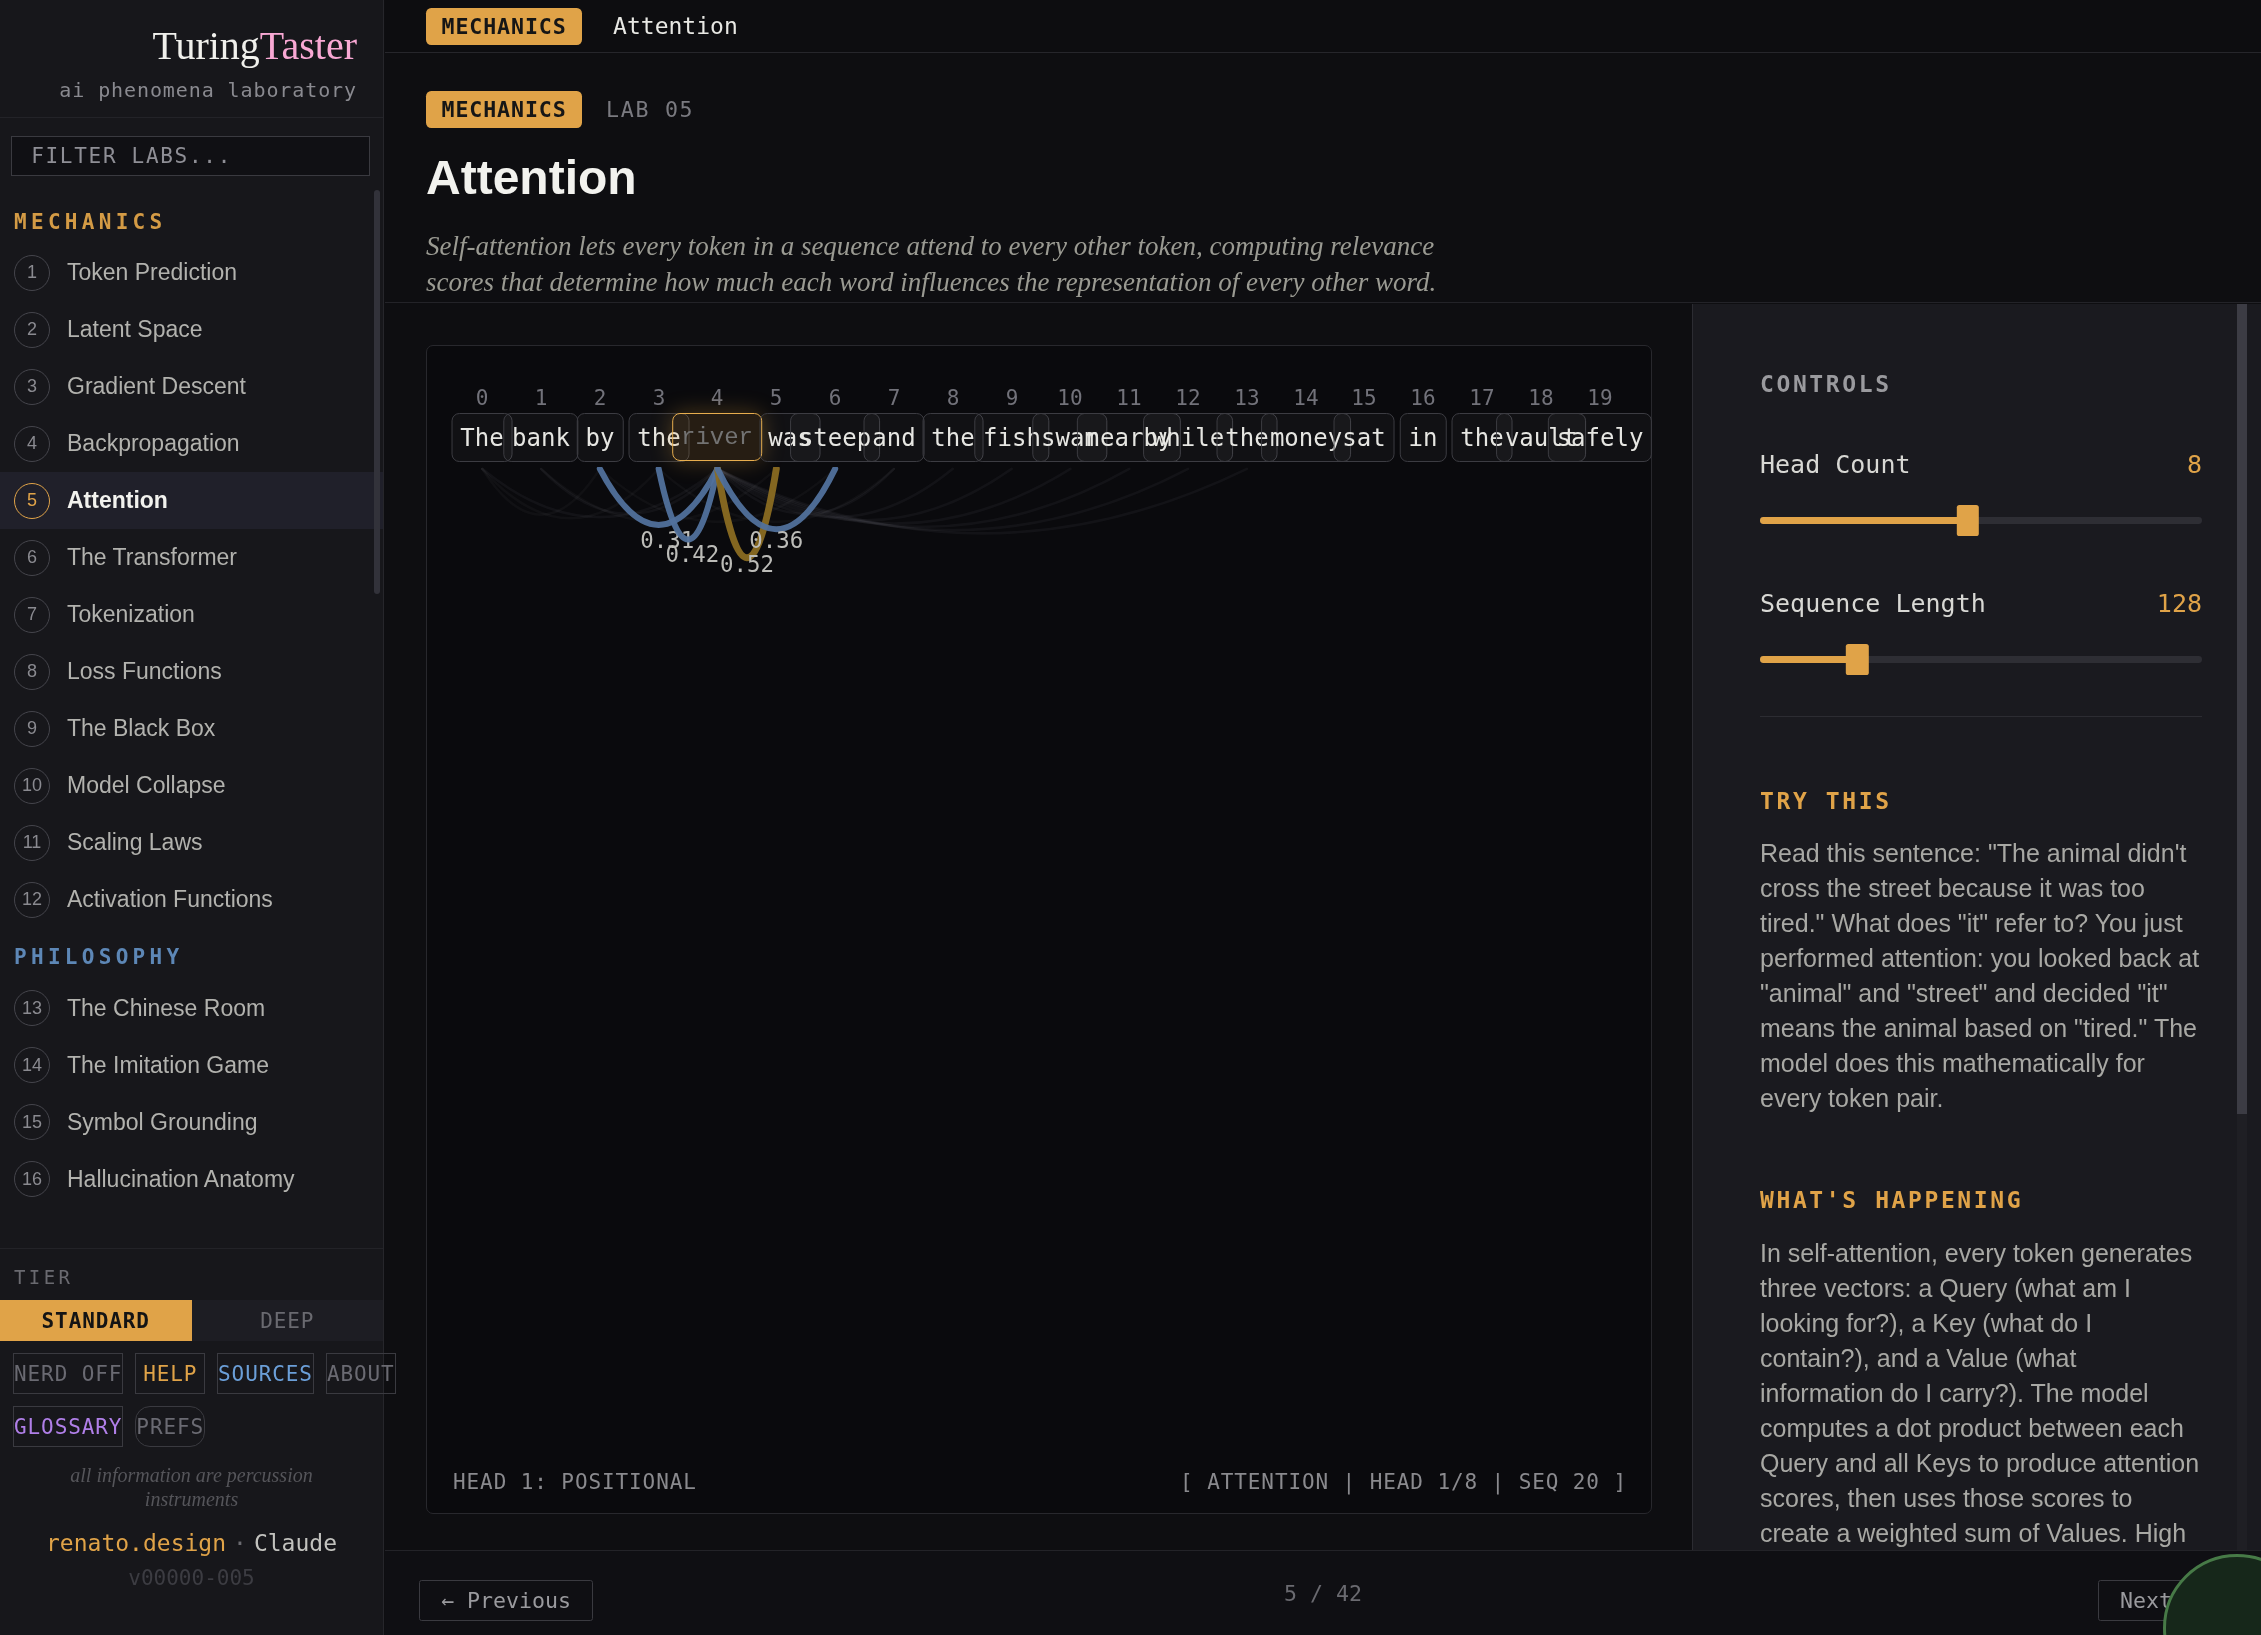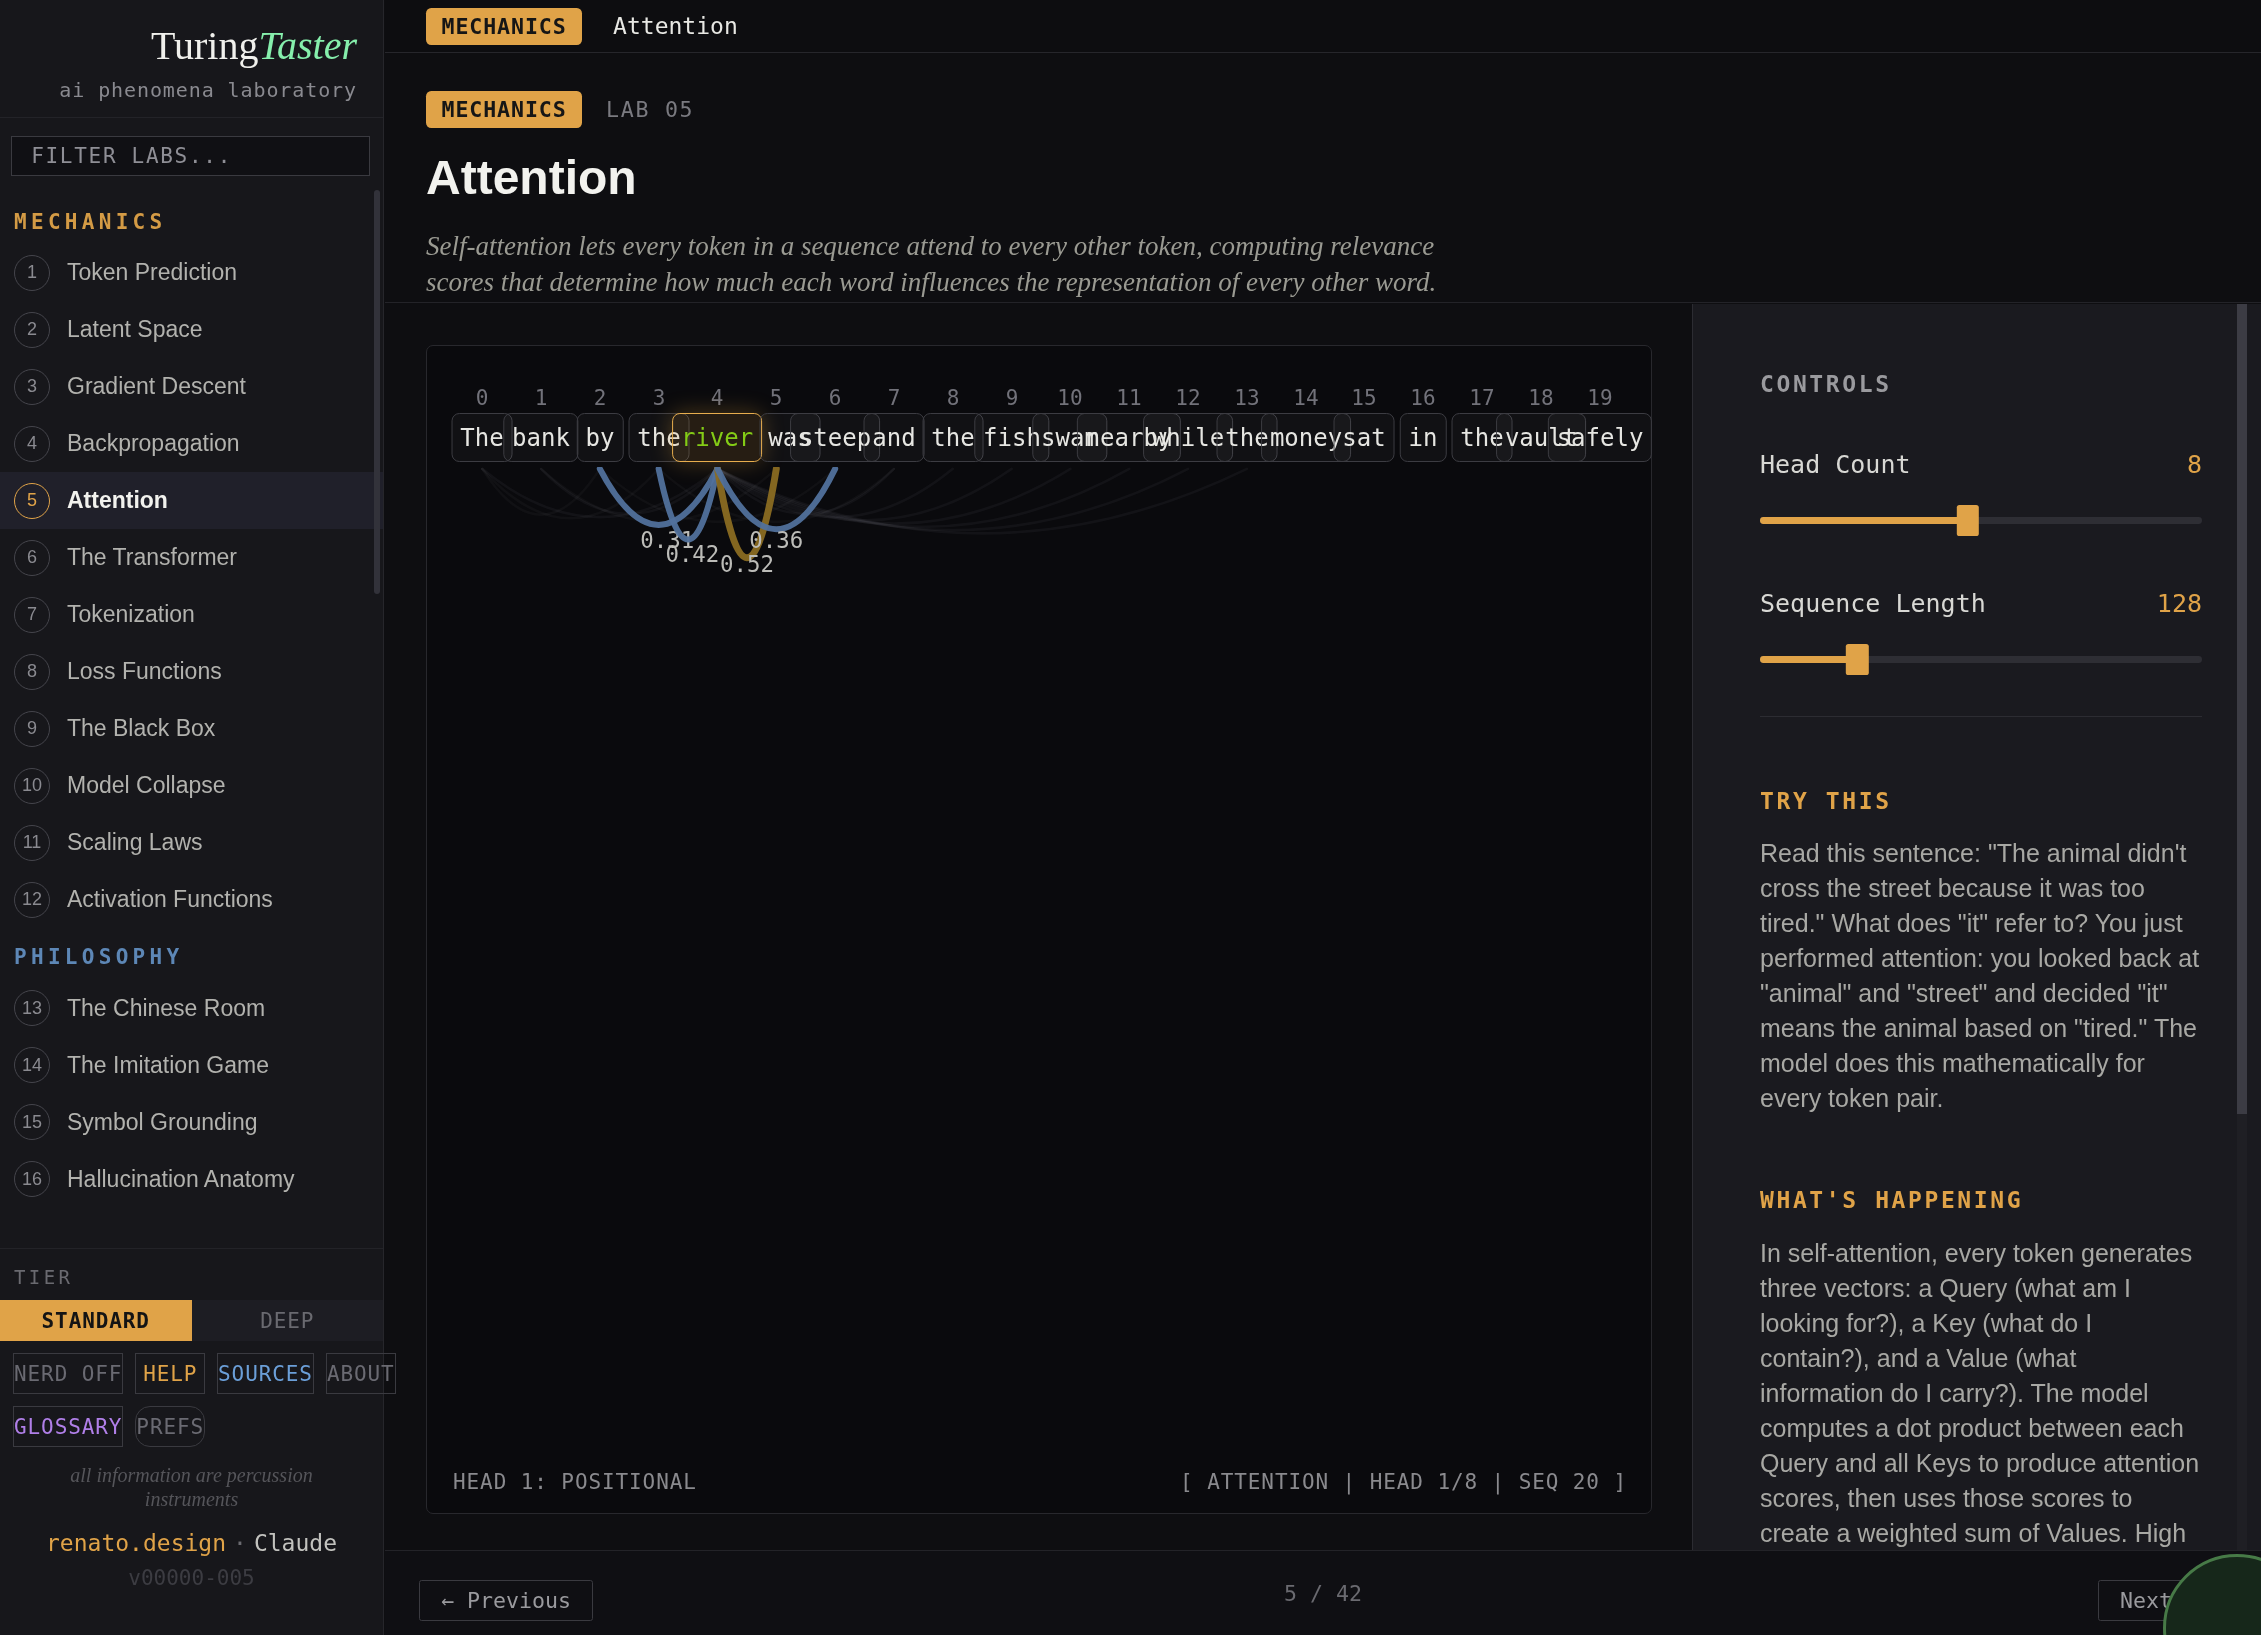--- a/index.html
+++ b/index.html
@@ -5,21 +5,21 @@
   * { margin:0; padding:0; box-sizing:border-box; }
   html,body { width:2261px; height:1635px; overflow:hidden; background:#0e0e11; }
   body { font-family:"Liberation Sans", sans-serif; color:#c8c8c4; position:relative; }
 
   
   #sidebar { position:absolute; left:0; top:0; width:384px; height:1635px;
     background:#17171b; border-right:1.7px solid #26262b; z-index:5; }
   #logo-block { position:absolute; top:0; left:0; right:0; height:118px;
     border-bottom:0.9px solid #232328; text-align:right; padding:22.4px 26px 0 0; }
   #logo-line { font-family:"Liberation Serif", serif; font-size:40px; color:#f0f0ec; letter-spacing:0; }
-  #logo-line .accent { color:#86efac; font-style:italic; }
+  #logo-line .accent { color:#f9a8d4; }
   #logo-sub { font-family:"DejaVu Sans Mono", monospace; font-size:20px; color:#8a8a90; margin-top:8.6px; letter-spacing:0.9px; }
   #filter-wrap { position:absolute; top:136px; left:11.2px; right:13px; height:40px; }
   #filter-input { width:100%; height:100%; background:#101014; border:1.7px solid #3a3a40;
     color:#c8c8c4; font-family:"DejaVu Sans Mono", monospace; font-size:21px; padding:0 0 0 19px; letter-spacing:1.7px; outline:none; }
   #filter-input::placeholder { color:#8f8f96; }
   #nav { position:absolute; top:193px; left:0; right:0; height:1055px; overflow:hidden; }
   .nav-header { font-family:"DejaVu Sans Mono", monospace; font-weight:bold; font-size:21px;
     letter-spacing:4.3px; margin:17px 0 10.3px 14px; }
   .nav-item { display:flex; align-items:center; height:57px; padding-left:14px; cursor:pointer; }
   .nav-item .num { width:36px; height:36px; border-radius:50%; border:1.7px solid #45454c; color:#8a8a90;
@@ -67,22 +67,22 @@
 
   
   #viz { position:absolute; left:41px; top:345px; width:1226px; height:1169px;
     background:#0a0a0d; border:1.7px solid #28282d; border-radius:7px; }
   .tok-index { position:absolute; top:40px; transform:translateX(-50%);
     font-family:"DejaVu Sans Mono", monospace; font-size:21px; color:#72727a; }
   .token { position:absolute; top:67px; transform:translateX(-50%);
     font-family:"DejaVu Sans Mono", monospace; font-size:24px; color:#e6e6e2;
     background:rgba(255,255,255,0.03); border:1.7px solid #3c3c42; border-radius:7.8px;
     padding:9.5px 7.8px; white-space:nowrap; cursor:pointer; }
-  .token.hl { color:#84cc16; border-color:#e8ae4e; background:rgba(230,165,60,0.13);
-    box-shadow:0 0 22.4px rgba(230,165,60,0.3); }
+  .token.hl { color:#737373; border-color:#e8ae4e; background:rgba(230,165,60,0.13);
+    box-shadow:0 0 22.4px rgba(230,165,60,0.3);font-family:Liberation Mono, monospace; }
   #arc-svg { position:absolute; left:0; top:121px; }
   #viz-footer-left { position:absolute; left:26px; bottom:19px;
     font-family:"DejaVu Sans Mono", monospace; font-size:21px; color:#8a8a8e; letter-spacing:0.9px; }
   #viz-footer-right { position:absolute; right:24px; bottom:19px;
     font-family:"DejaVu Sans Mono", monospace; font-size:21px; color:#8a8a8e; letter-spacing:0.9px; }
 
   
   #rightpanel { position:absolute; right:0; top:304px; left:1307px; bottom:85px;
     background:#1a1a1f; border-left:1.7px solid #2c2c32; overflow:hidden; }
   #rp-inner { position:absolute; left:67px; width:442px; top:0; }

